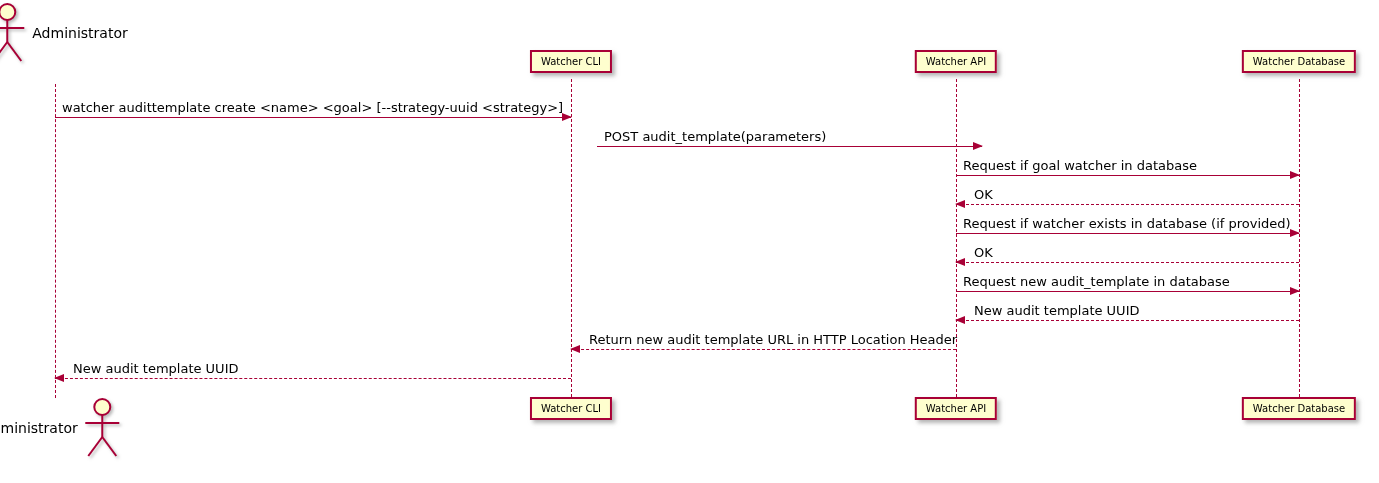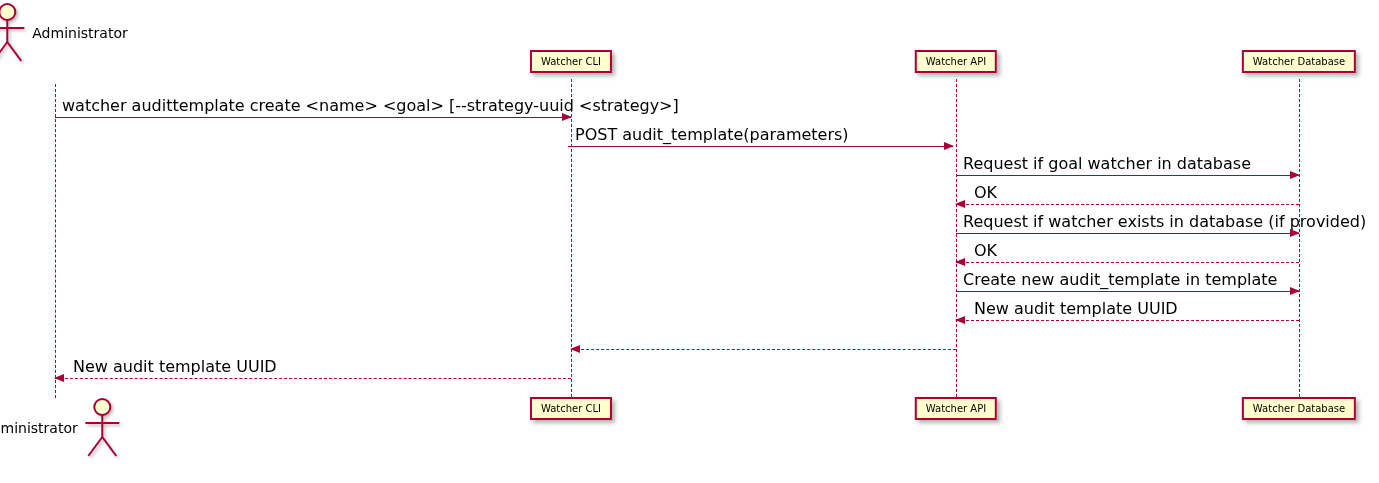--- a/index.html
+++ b/index.html
@@ -45,21 +45,21 @@
     line-height: 15px;
   }
   
   .msg { position: absolute; height: 20px; }
   .mline { position: absolute; left: 0; right: 0; bottom: 4px; height: 0; }
   .msg.solid  .mline { border-top: 1px solid  #A80036; }
   .msg.dashed .mline { border-top: 1px dashed #A80036; }
   .mlabel {
     position: absolute;
     bottom: 7px;
-    font-size: 16px;
+    font-size: 13px;
     color: #000000;
     white-space: nowrap;
   }
   .dir-right .mlabel { left: 7px; }
   .dir-left  .mlabel { left: 18px; text-align: center; }
   .ahead {
     position: absolute;
     width: 0; height: 0;
     border-top: 4px solid transparent;
     border-bottom: 4px solid transparent;
@@ -98,21 +98,21 @@
   <div class="pbox" style="left:1299px; top:50px;">
     <span>Watcher Database</span>
   </div>
 
   <div class="msg solid dir-right" style="left:55px;  top:102px; width:516px;">
     <span class="mlabel">watcher audittemplate create &lt;name&gt; &lt;goal&gt; [--strategy-uuid &lt;strategy&gt;]</span>
     <div class="mline"></div>
     <div class="ahead"></div>
   </div>
 
-  <div class="msg solid dir-right" style="left:568px; top:131px; width:385px;text-decoration:underline;">
+  <div class="msg solid dir-right" style="left:597px; top:131px; width:385px;text-decoration:underline;">
     <span class="mlabel">POST audit_template(parameters)</span>
     <div class="mline"></div>
     <div class="ahead"></div>
   </div>
 
   <div class="msg solid dir-right" style="left:956px; top:160px; width:343px;">
     <span class="mlabel">Request if goal watcher in database</span>
     <div class="mline"></div>
     <div class="ahead"></div>
   </div>
@@ -129,32 +129,33 @@
     <div class="ahead"></div>
   </div>
 
   <div class="msg dashed dir-left" style="left:956px; top:247px; width:343px;">
     <span class="mlabel">OK</span>
     <div class="mline"></div>
     <div class="ahead"></div>
   </div>
 
   <div class="msg solid dir-right" style="left:956px; top:276px; width:343px;">
-    <span class="mlabel">Create new audit_template in template</span>
+    <span class="mlabel">Request new audit_template in database</span>
     <div class="mline"></div>
     <div class="ahead"></div>
   </div>
 
   <div class="msg dashed dir-left" style="left:956px; top:305px; width:343px;">
     <span class="mlabel">New audit template UUID</span>
     <div class="mline"></div>
     <div class="ahead"></div>
   </div>
 
   <div class="msg dashed dir-left" style="left:571px; top:334px; width:385px;">
+    <span class="mlabel">Return new audit template URL in HTTP Location Header</span>
     <div class="mline"></div>
     <div class="ahead"></div>
   </div>
 
   <div class="msg dashed dir-left" style="left:55px;  top:363px; width:516px;">
     <span class="mlabel">New audit template UUID</span>
     <div class="mline"></div>
     <div class="ahead"></div>
   </div>
 

